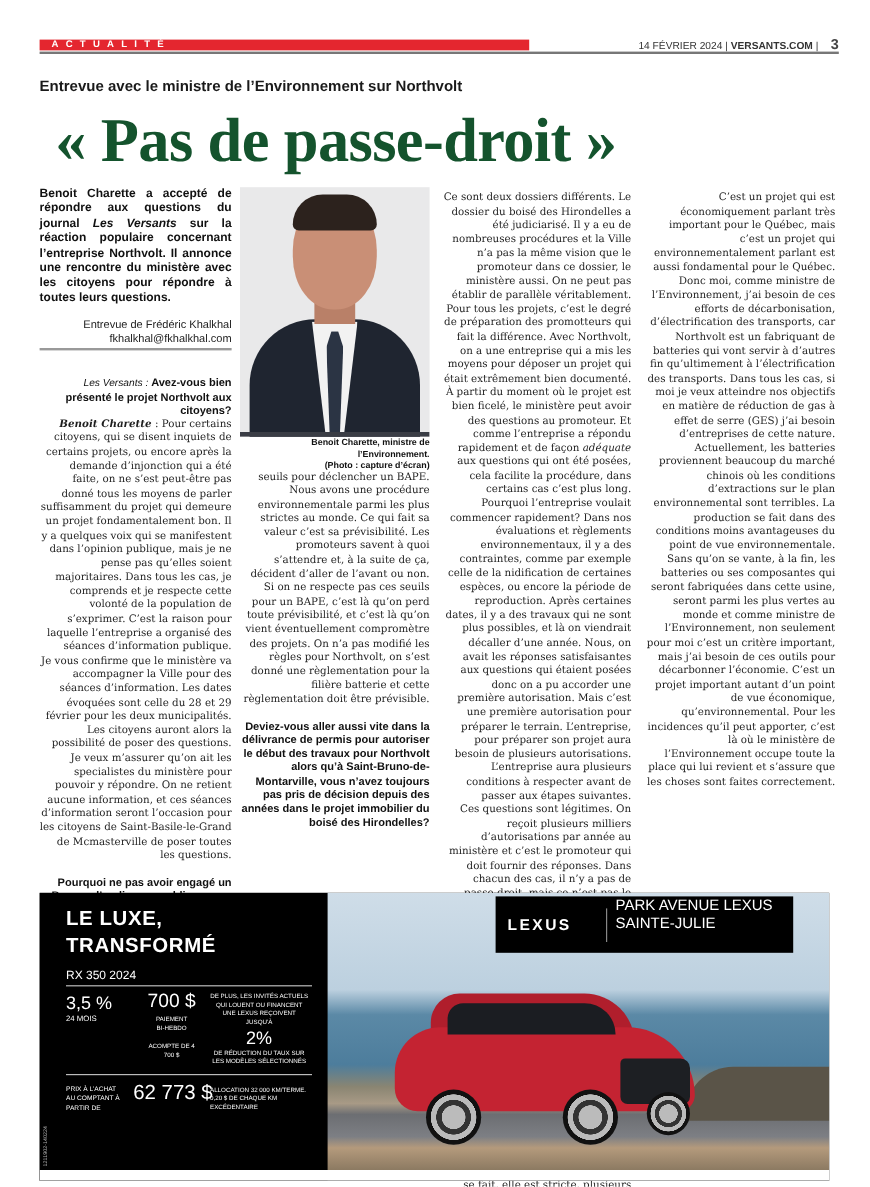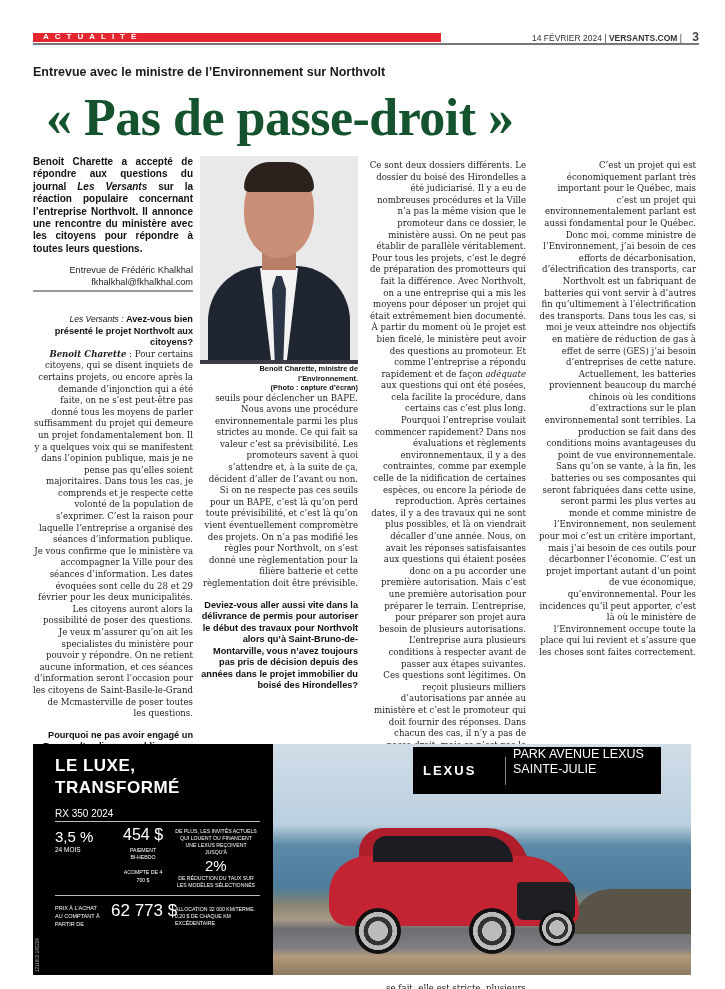--- a/index.html
+++ b/index.html
@@ -126,21 +126,21 @@
   <p>C’est un projet qui est économiquement parlant très important pour le Québec, mais c’est un projet qui environnementalement parlant est aussi fondamental pour le Québec. Donc moi, comme ministre de l’Environnement, j’ai besoin de ces efforts de décarbonisation, d’électrification des transports, car Northvolt est un fabriquant de batteries qui vont servir à d’autres fin qu’ultimement à l’électrification des transports. Dans tous les cas, si moi je veux atteindre nos objectifs en matière de réduction de gas à effet de serre (GES) j’ai besoin d’entreprises de cette nature. Actuellement, les batteries proviennent beaucoup du marché chinois où les conditions d’extractions sur le plan environnemental sont terribles. La production se fait dans des conditions moins avantageuses du point de vue environnementale. Sans qu’on se vante, à la fin, les batteries ou ses composantes qui seront fabriquées dans cette usine, seront parmi les plus vertes au monde et comme ministre de l’Environnement, non seulement pour moi c’est un critère important, mais j’ai besoin de ces outils pour décarbonner l’économie. C’est un projet important autant d’un point de vue économique, qu’environnemental. Pour les incidences qu’il peut apporter, c’est là où le ministère de l’Environnement occupe toute la place qui lui revient et s’assure que les choses sont faites correctement.</p>
 </div>
 
 <div class="ad">
   <div class="ad-left">
     <div class="ad-title"><span>LE LUXE,</span><br><span>TRANSFORMÉ</span></div>
     <div class="ad-model">RX 350 2024</div>
     <div class="ad-rule1"></div>
     <div class="ad-rate">3,5 %</div>
     <div class="ad-term">24 MOIS</div>
-    <div class="ad-pay">454 $</div>
+    <div class="ad-pay">700 $</div>
     <div class="ad-pay-lbl">PAIEMENT BI-HEBDO</div>
     <div class="ad-dep">ACOMPTE DE 4 700 $</div>
     <div class="ad-promo">DE PLUS, LES INVITÉS ACTUELS QUI LOUENT OU FINANCENT UNE LEXUS REÇOIVENT JUSQU’À</div>
     <div class="ad-pct">2%</div>
     <div class="ad-pct-lbl">DE RÉDUCTION DU TAUX SUR LES MODÈLES SÉLECTIONNÉS</div>
     <div class="ad-rule2"></div>
     <div class="ad-price-lbl">PRIX À L’ACHAT AU COMPTANT À PARTIR DE</div>
     <div class="ad-price">62 773 $</div>
     <div class="ad-alloc">ALLOCATION 32 000 KM/TERME. 0,20 $ DE CHAQUE KM EXCÉDENTAIRE</div>
     <div class="ad-code">1211902-140224</div>

